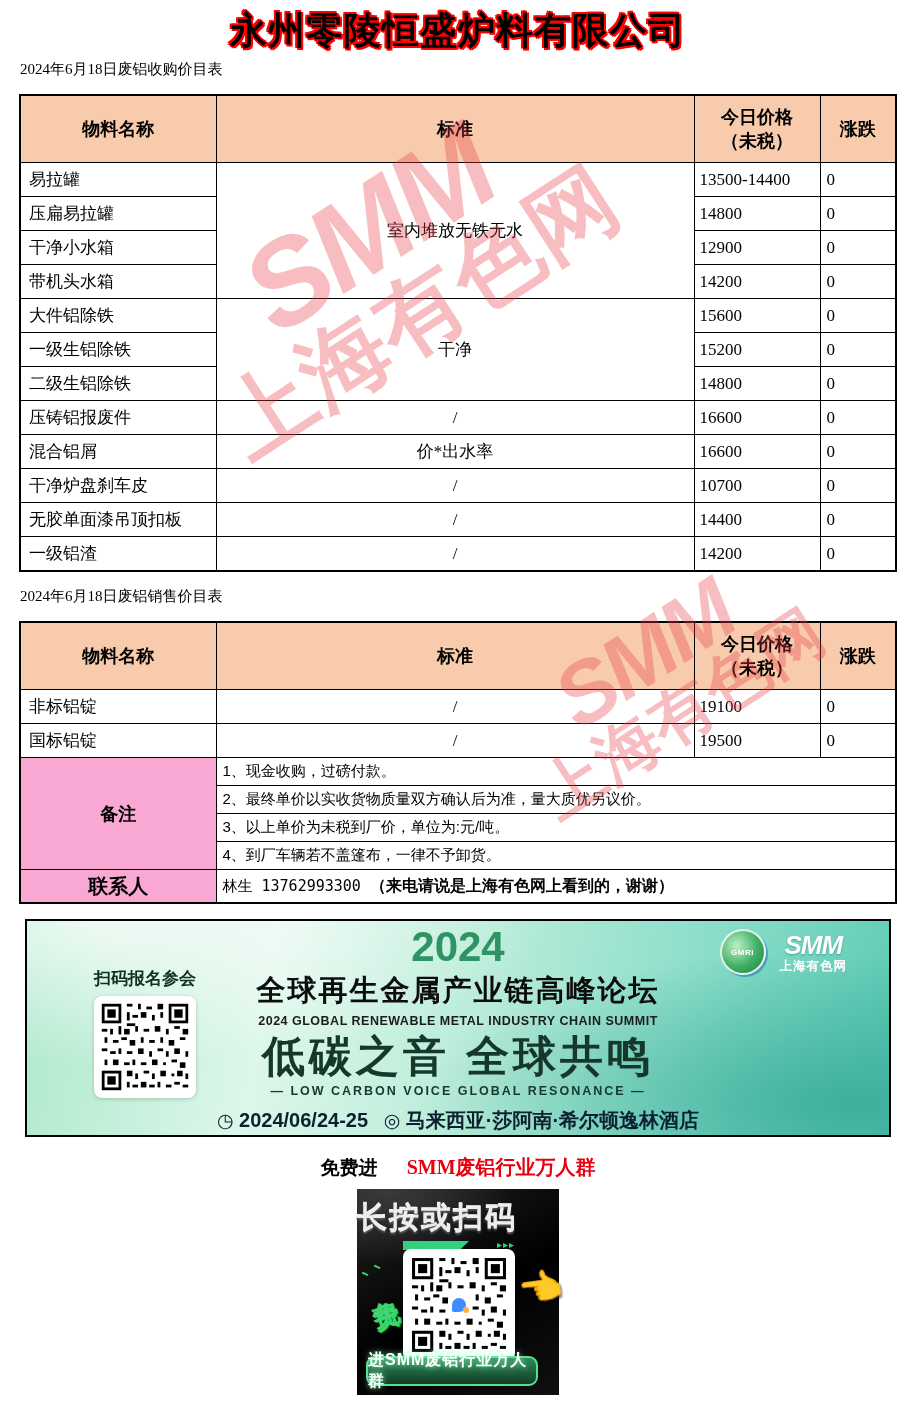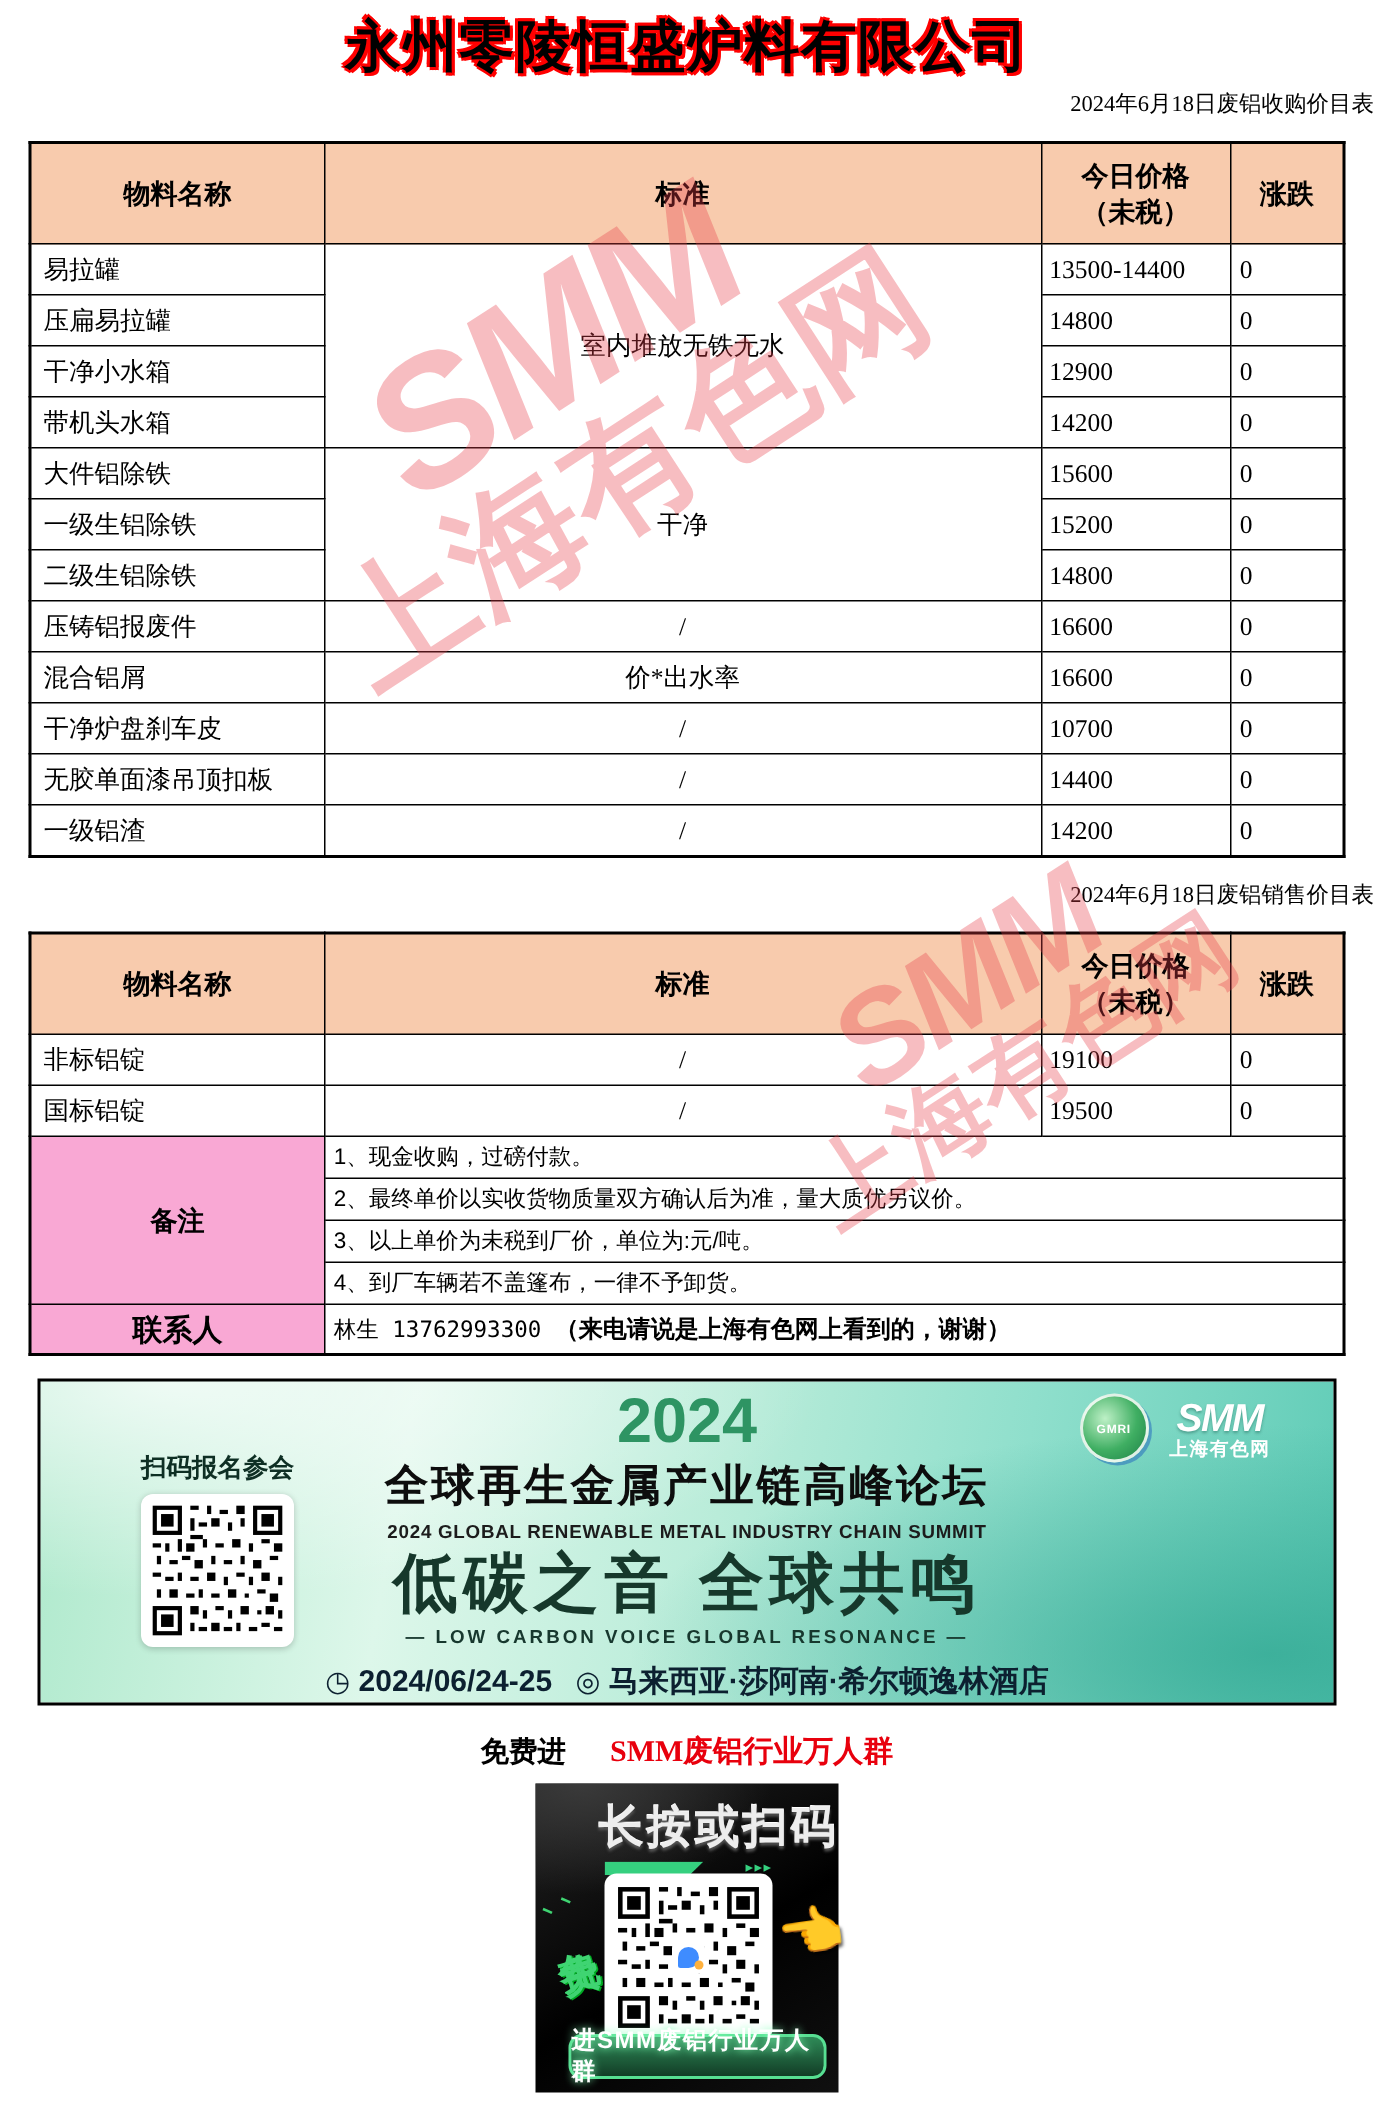--- a/index.html
+++ b/index.html
@@ -7,21 +7,21 @@
   .page{position:relative;width:916px;height:1404px;background:#fff;overflow:hidden;}
 
   
   .main-title{
     margin:6px 0 2px 0;text-align:center;
     font-family:"Liberation Sans",sans-serif;
     font-size:37px;font-weight:900;color:#000;letter-spacing:1px;
     text-shadow:-2px 0 0 #ff0000,2px 0 0 #ff0000,0 -2px 0 #ff0000,0 2px 0 #ff0000,-2px -2px 0 #ff0000,2px 2px 0 #ff0000;
   }
   .table-subtitle{
-    text-align:right;font-family:"Liberation Serif",serif;
+    text-align:left;font-family:"Liberation Serif",serif;
     font-size:15px;color:#000;margin:4px 0 5px 0;padding-left:20px;
   }
 
   
   table.price-table{
     border-collapse:collapse;margin:15px auto;width:782px;table-layout:fixed;
     font-family:"Liberation Serif",serif;font-size:17px;color:#000;
     position:relative;z-index:2;background:transparent;
   }
   table.price-table td,table.price-table th{border:1px solid #000;}
@@ -88,39 +88,39 @@
 
   
   .join-line{margin-top:17px;text-align:center;font-size:19px;font-weight:bold;color:#000;}
   .join-line .hl{color:#e8000d;font-family:"Liberation Serif",serif;font-size:20px;margin-left:24px;}
   .qr-panel{
     position:relative;z-index:10;width:202px;height:206px;margin:8px auto 0 auto;
     background:
       radial-gradient(140% 80% at 15% 0%, #3a3a3a 0%, rgba(30,30,30,0) 45%),
       linear-gradient(150deg,#222 0%,#000 55%,#101010 100%);
   }
-  .panel-title{padding-top:9px;text-align:right;font-size:30px;font-weight:900;letter-spacing:2px;
+  .panel-title{padding-top:9px;text-align:left;font-size:30px;font-weight:900;letter-spacing:2px;
     color:#ededed;text-shadow:0 2px 2px #555,0 -1px 0 #fff;}
   .panel-ribbon{position:absolute;left:46px;top:52px;width:66px;height:9px;background:#35d07f;
     clip-path:polygon(0 0,100% 0,86% 100%,0 100%);}
   .panel-ribbon-dots{position:absolute;left:140px;top:50px;color:#35d07f;font-size:10px;letter-spacing:1px;}
   .panel-qr{position:absolute;left:46px;top:60px;width:112px;height:112px;background:#fff;border-radius:8px;
     display:flex;align-items:center;justify-content:center;}
   .panel-qr-center{position:absolute;width:22px;height:22px;border-radius:5px;background:#fff;
     display:flex;align-items:center;justify-content:center;}
   .panel-qr-center .bubble{width:14px;height:14px;border-radius:50% 50% 50% 12%;background:#3f8cff;position:relative;}
   .panel-qr-center .bubble::after{content:"";position:absolute;right:-3px;bottom:-1px;width:6px;height:6px;border-radius:50%;background:#ffb13d;}
   .free-badge{position:absolute;left:4px;top:92px;transform:rotate(-18deg);
     color:#3fd472;font-size:27px;font-weight:900;writing-mode:vertical-rl;line-height:1;
     text-shadow:1px 1px 0 #0a2;letter-spacing:2px;}
   .free-marks{position:absolute;left:2px;top:74px;color:#3fd472;font-size:14px;transform:rotate(-30deg);font-weight:bold;}
   .free-arrow{position:absolute;left:30px;top:176px;color:#3fd472;font-size:16px;font-weight:bold;transform:rotate(10deg);}
   .hand-icon{position:absolute;right:-4px;top:78px;font-size:36px;transform:rotate(-8deg);
     filter:drop-shadow(1px 2px 1px rgba(0,0,0,0.6));}
-  .panel-button{position:absolute;left:22px;bottom:9px;width:172px;height:30px;
+  .panel-button{position:absolute;left:9px;bottom:9px;width:172px;height:30px;
     background:linear-gradient(#2e8a57,#123d26);border:2px solid #57df92;border-radius:9px;
     box-sizing:border-box;display:flex;align-items:center;justify-content:center;
     color:#fff;font-size:16px;font-weight:900;letter-spacing:1px;
     text-shadow:0 0 6px #86ffb9;}
   .footer-line1{margin-top:13px;text-align:center;font-size:20px;font-weight:bold;color:#111;}
 </style>
 </head>
 <body>
 
 <div class="page">

